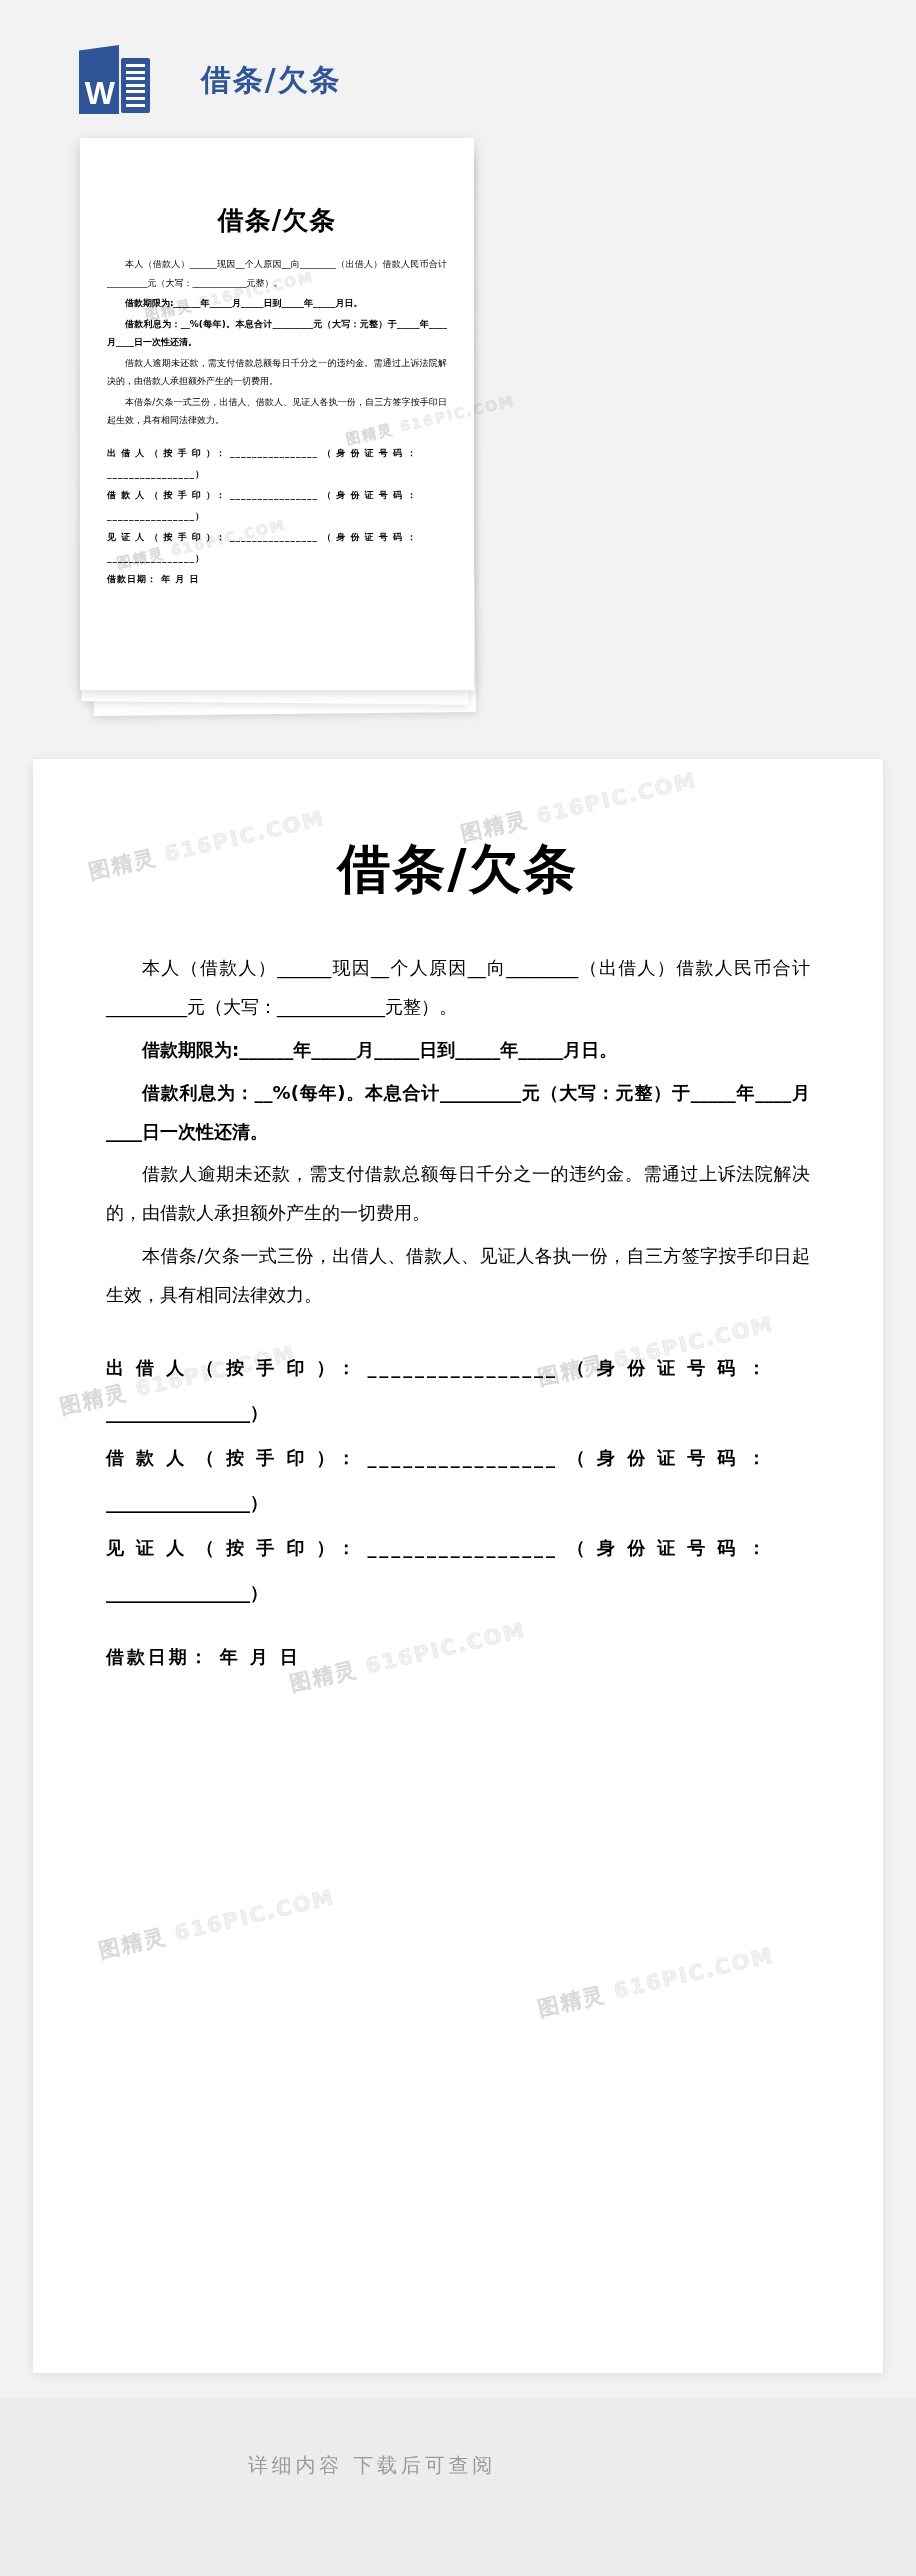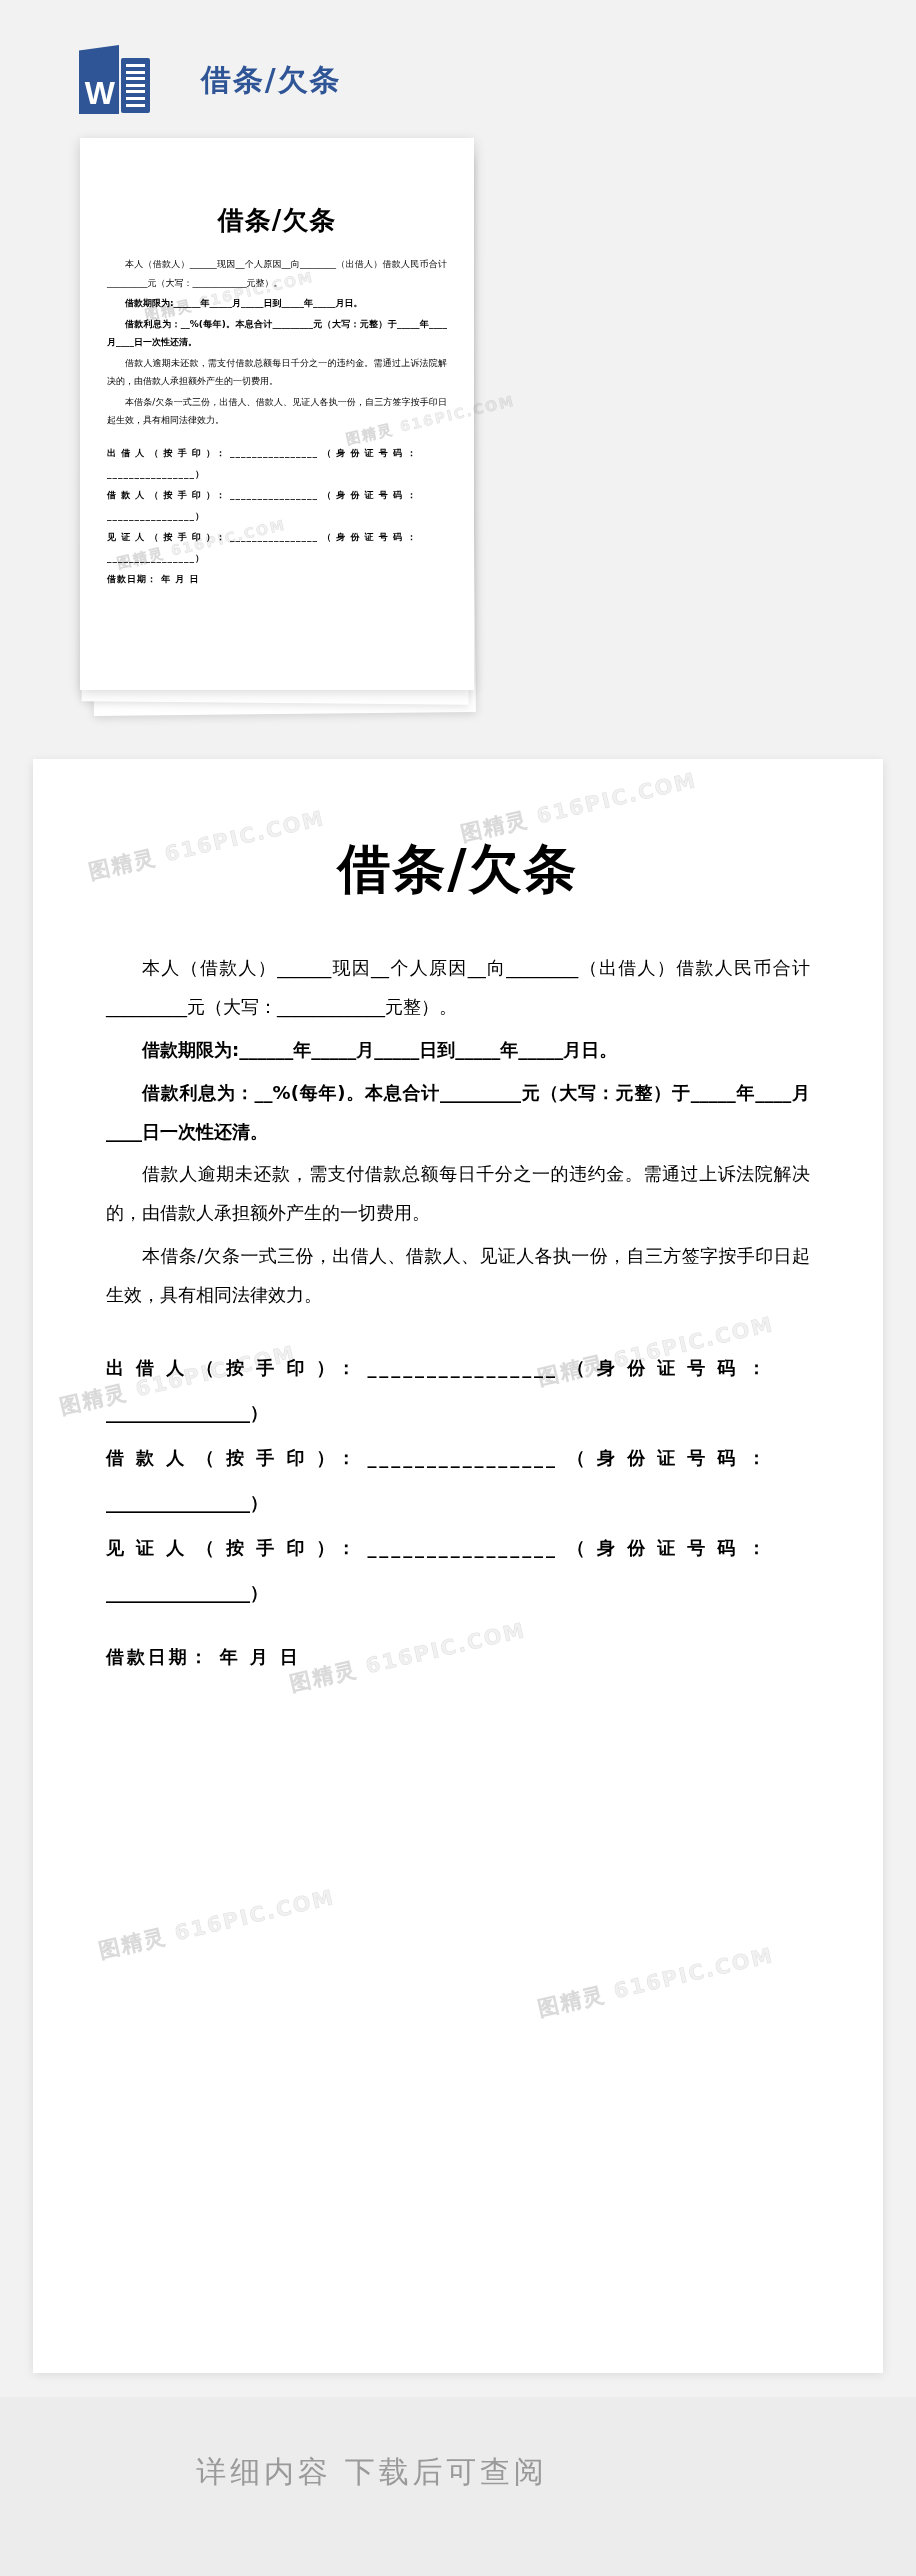--- a/index.html
+++ b/index.html
@@ -115,21 +115,21 @@
   }
   .wm.small{font-size:14.3px;}
 
   
   .footer{
     position:absolute;left:0;top:2397px;width:917px;height:179px;
     background:#ececec;
   }
   .footer-text{
     position:absolute;left:0;top:55px;width:744px;text-align:center;
-    font-size:30px;color:#9a9a9a;letter-spacing:3.8px;
+    font-size:20px;color:#9a9a9a;letter-spacing:3.8px;
     font-family:"DejaVu Sans","Liberation Sans",sans-serif;
   }
 </style>
 </head>
 <body>
 
 <div class="header">
   <div class="word-icon">
     <div class="page-shape"></div>
     <div class="w-letter">W</div>

